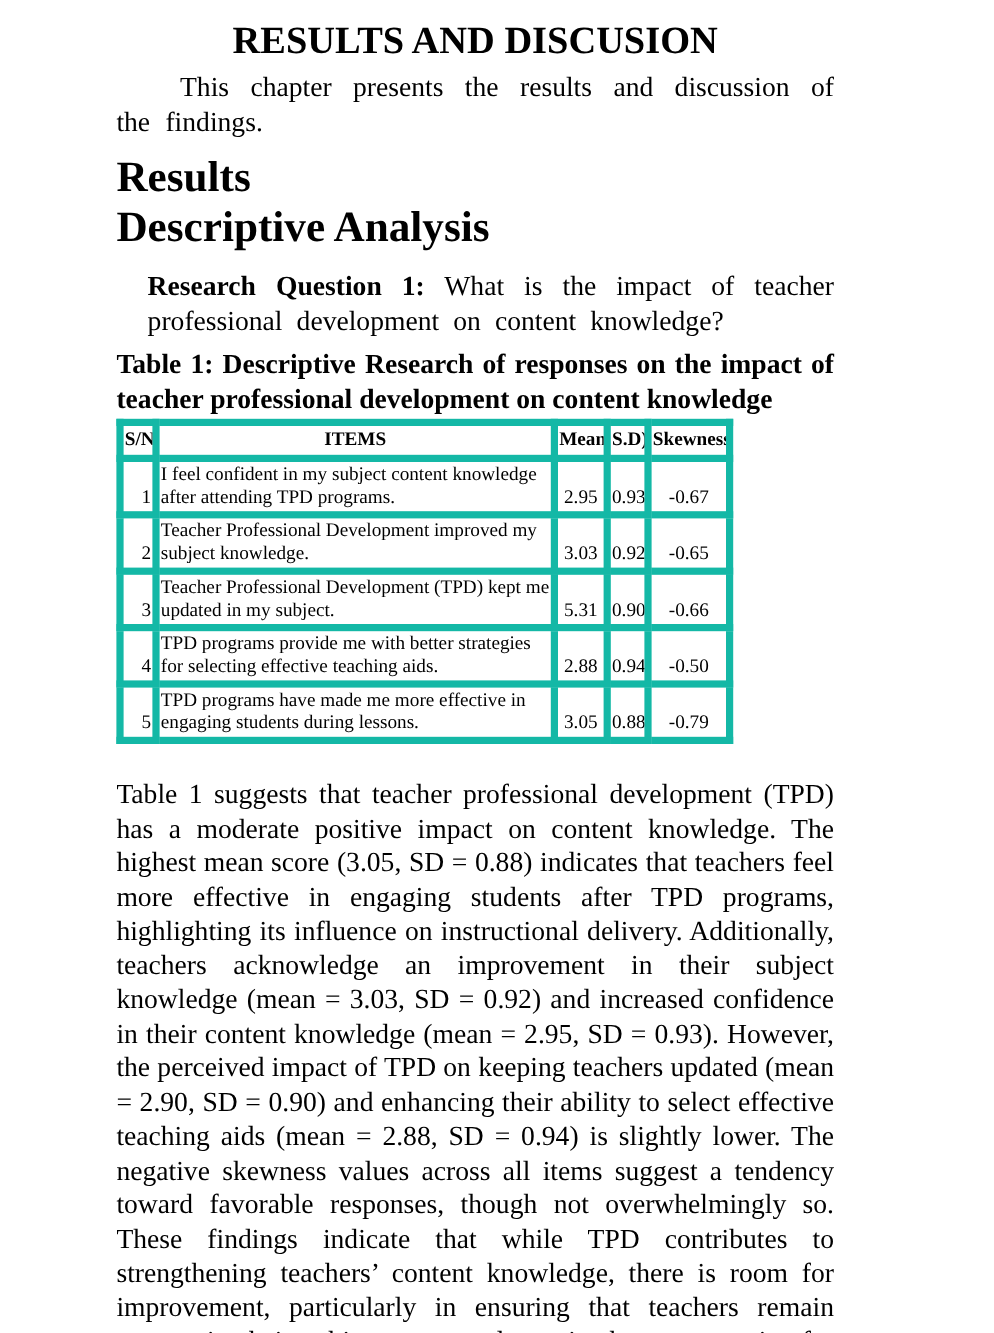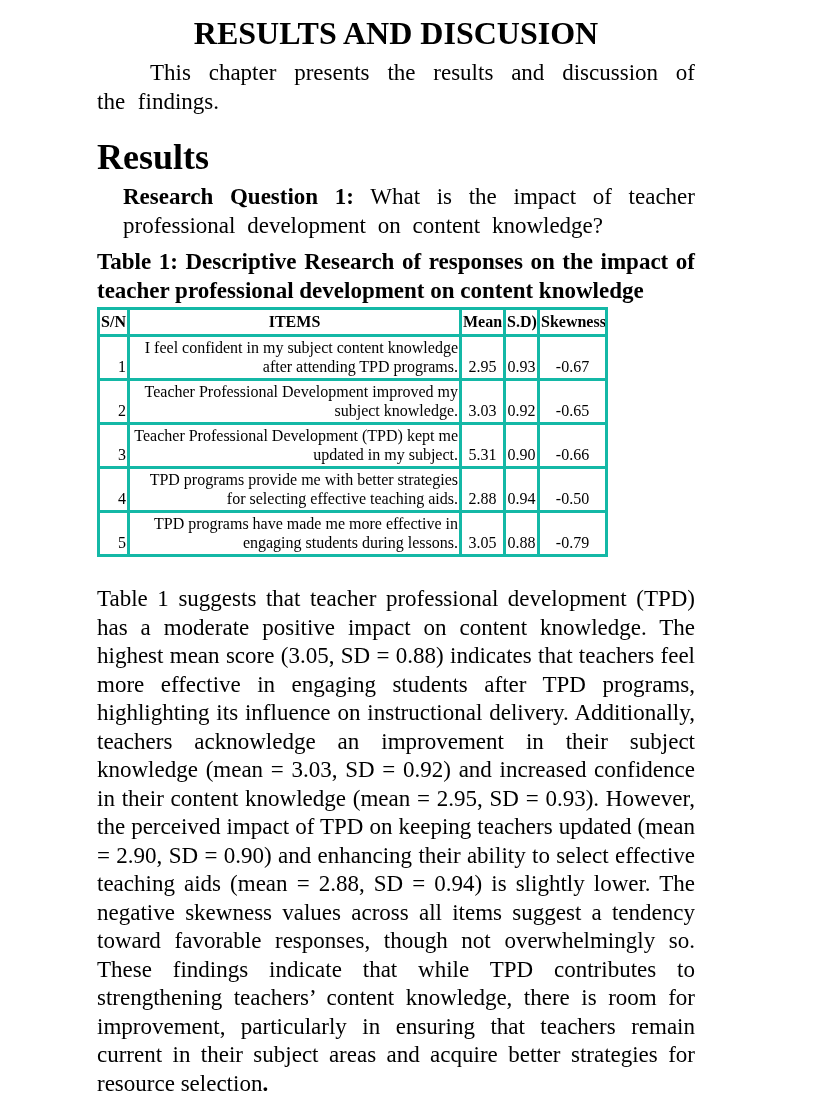--- a/index.html
+++ b/index.html
@@ -28,21 +28,21 @@
     text-align: center;
     margin: 0 0 6px 0;
   }
   p { margin: 0; }
   .intro {
     font-size: 23px;
     line-height: 29px;
     text-align: justify;
     text-indent: 53px;
     word-spacing: 7px;
-    margin-bottom: 24px;
+    margin-bottom: 14px;
   }
   .heading {
     font-size: 36px;
     font-weight: bold;
     line-height: 34px;
     margin: 0;
   }
   .heading-results { margin-bottom: 8px; }
   .heading-descriptive { margin-bottom: 18px; }
   .rq {
@@ -61,60 +61,61 @@
     text-align: justify;
     margin-bottom: 2px;
   }
   table.results-table {
     border-collapse: collapse;
     table-layout: fixed;
     width: 508px;
     border: 2px solid #000;
   }
   .results-table th, .results-table td {
-    border: 3px solid #14b8a6;
+    border: 6px solid #14b8a6;
     overflow: hidden;
   }
   .results-table th {
     font-size: 16px;
     font-weight: bold;
     line-height: 18px;
     height: 22px;
     padding: 1px;
     text-align: center;
   }
   .results-table td {
     font-size: 16px;
     line-height: 19px;
     height: 37px;
     vertical-align: bottom;
     padding: 1px 1px 2px 1px;
   }
   td.cell-sn   { text-align: right; padding-right: 1px; }
-  td.cell-item { text-align: right; padding-left: 1px; padding-right: 1px; }
+  td.cell-item { text-align: left; padding-left: 1px; padding-right: 1px; }
   td.cell-mean, td.cell-sd, td.cell-skew { text-align: center; }
   .discussion {
     font-size: 23px;
     line-height: 28.5px;
     text-align: justify;
     margin-top: 28px;
   }
   .discussion .final-period { font-weight: bold; }
 </style>
 </head>
 <body>
 
 <div class="page">
 
   <h1 class="chapter-title">RESULTS AND DISCUSION</h1>
 
   <p class="intro">This chapter presents the results and discussion of the findings.</p>
 
   <h2 class="heading heading-results">Results</h2>
 
+  <h2 class="heading heading-descriptive">Descriptive Analysis</h2>
 
   <p class="rq"><strong class="rq-label">Research Question 1:</strong> <span>What is the impact of teacher professional development on content knowledge?</span></p>
 
   <p class="table-caption">Table 1: Descriptive Research of responses on the impact of teacher professional development on content knowledge</p>
 
   <table class="results-table">
     <colgroup>
       <col style="width:30px">
       <col style="width:332px">
       <col style="width:44px">

